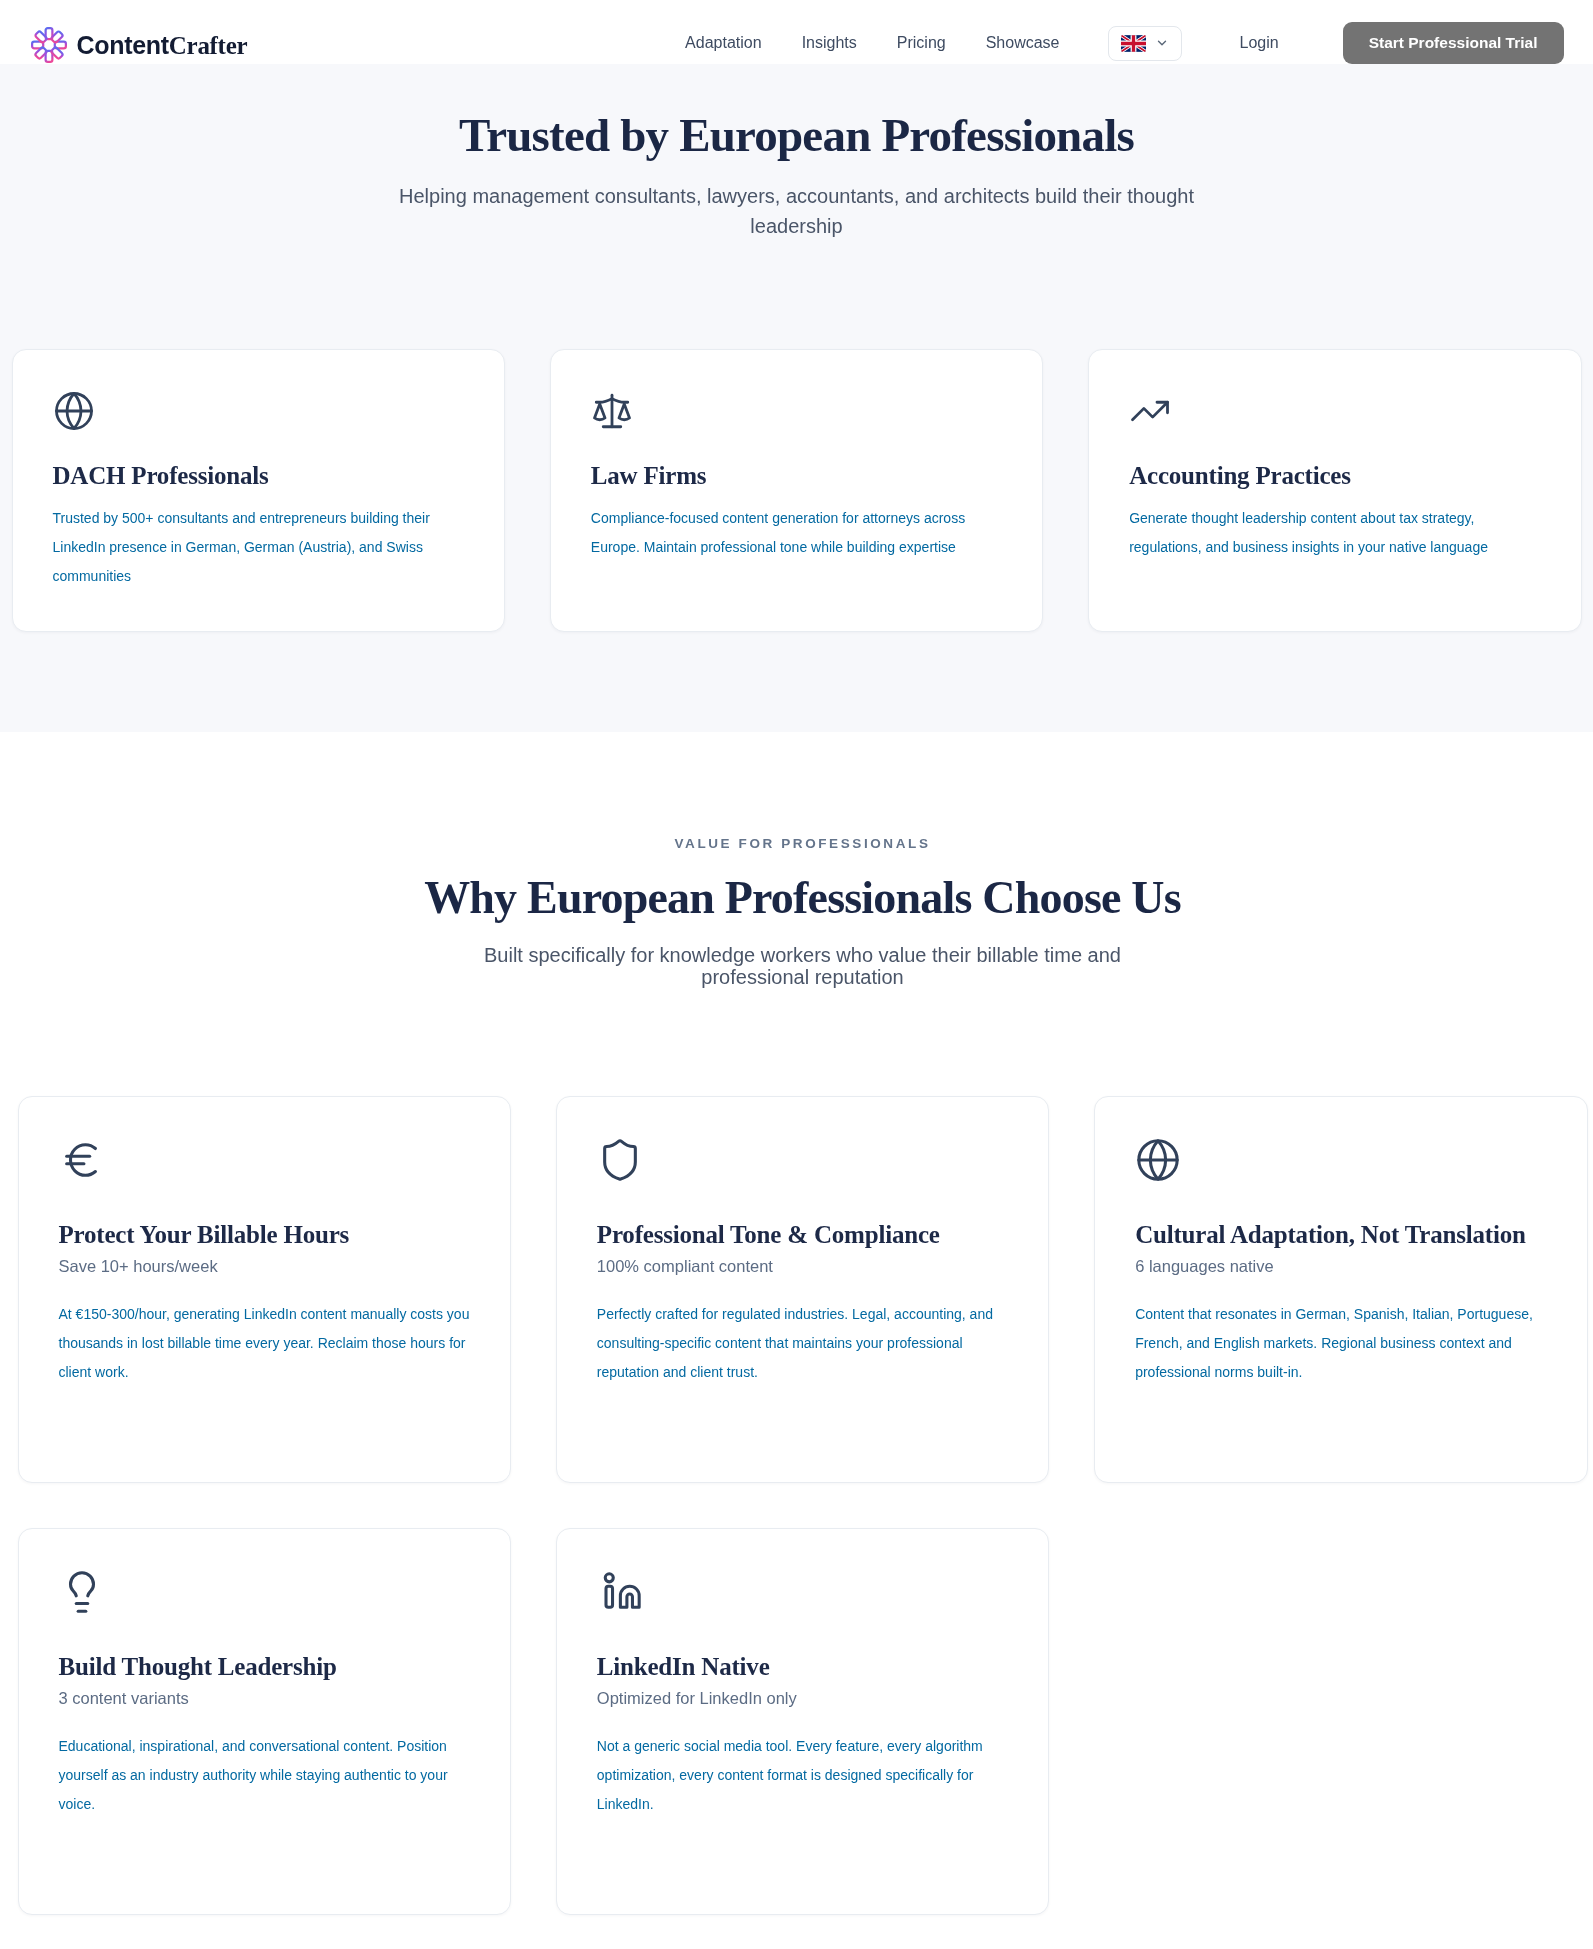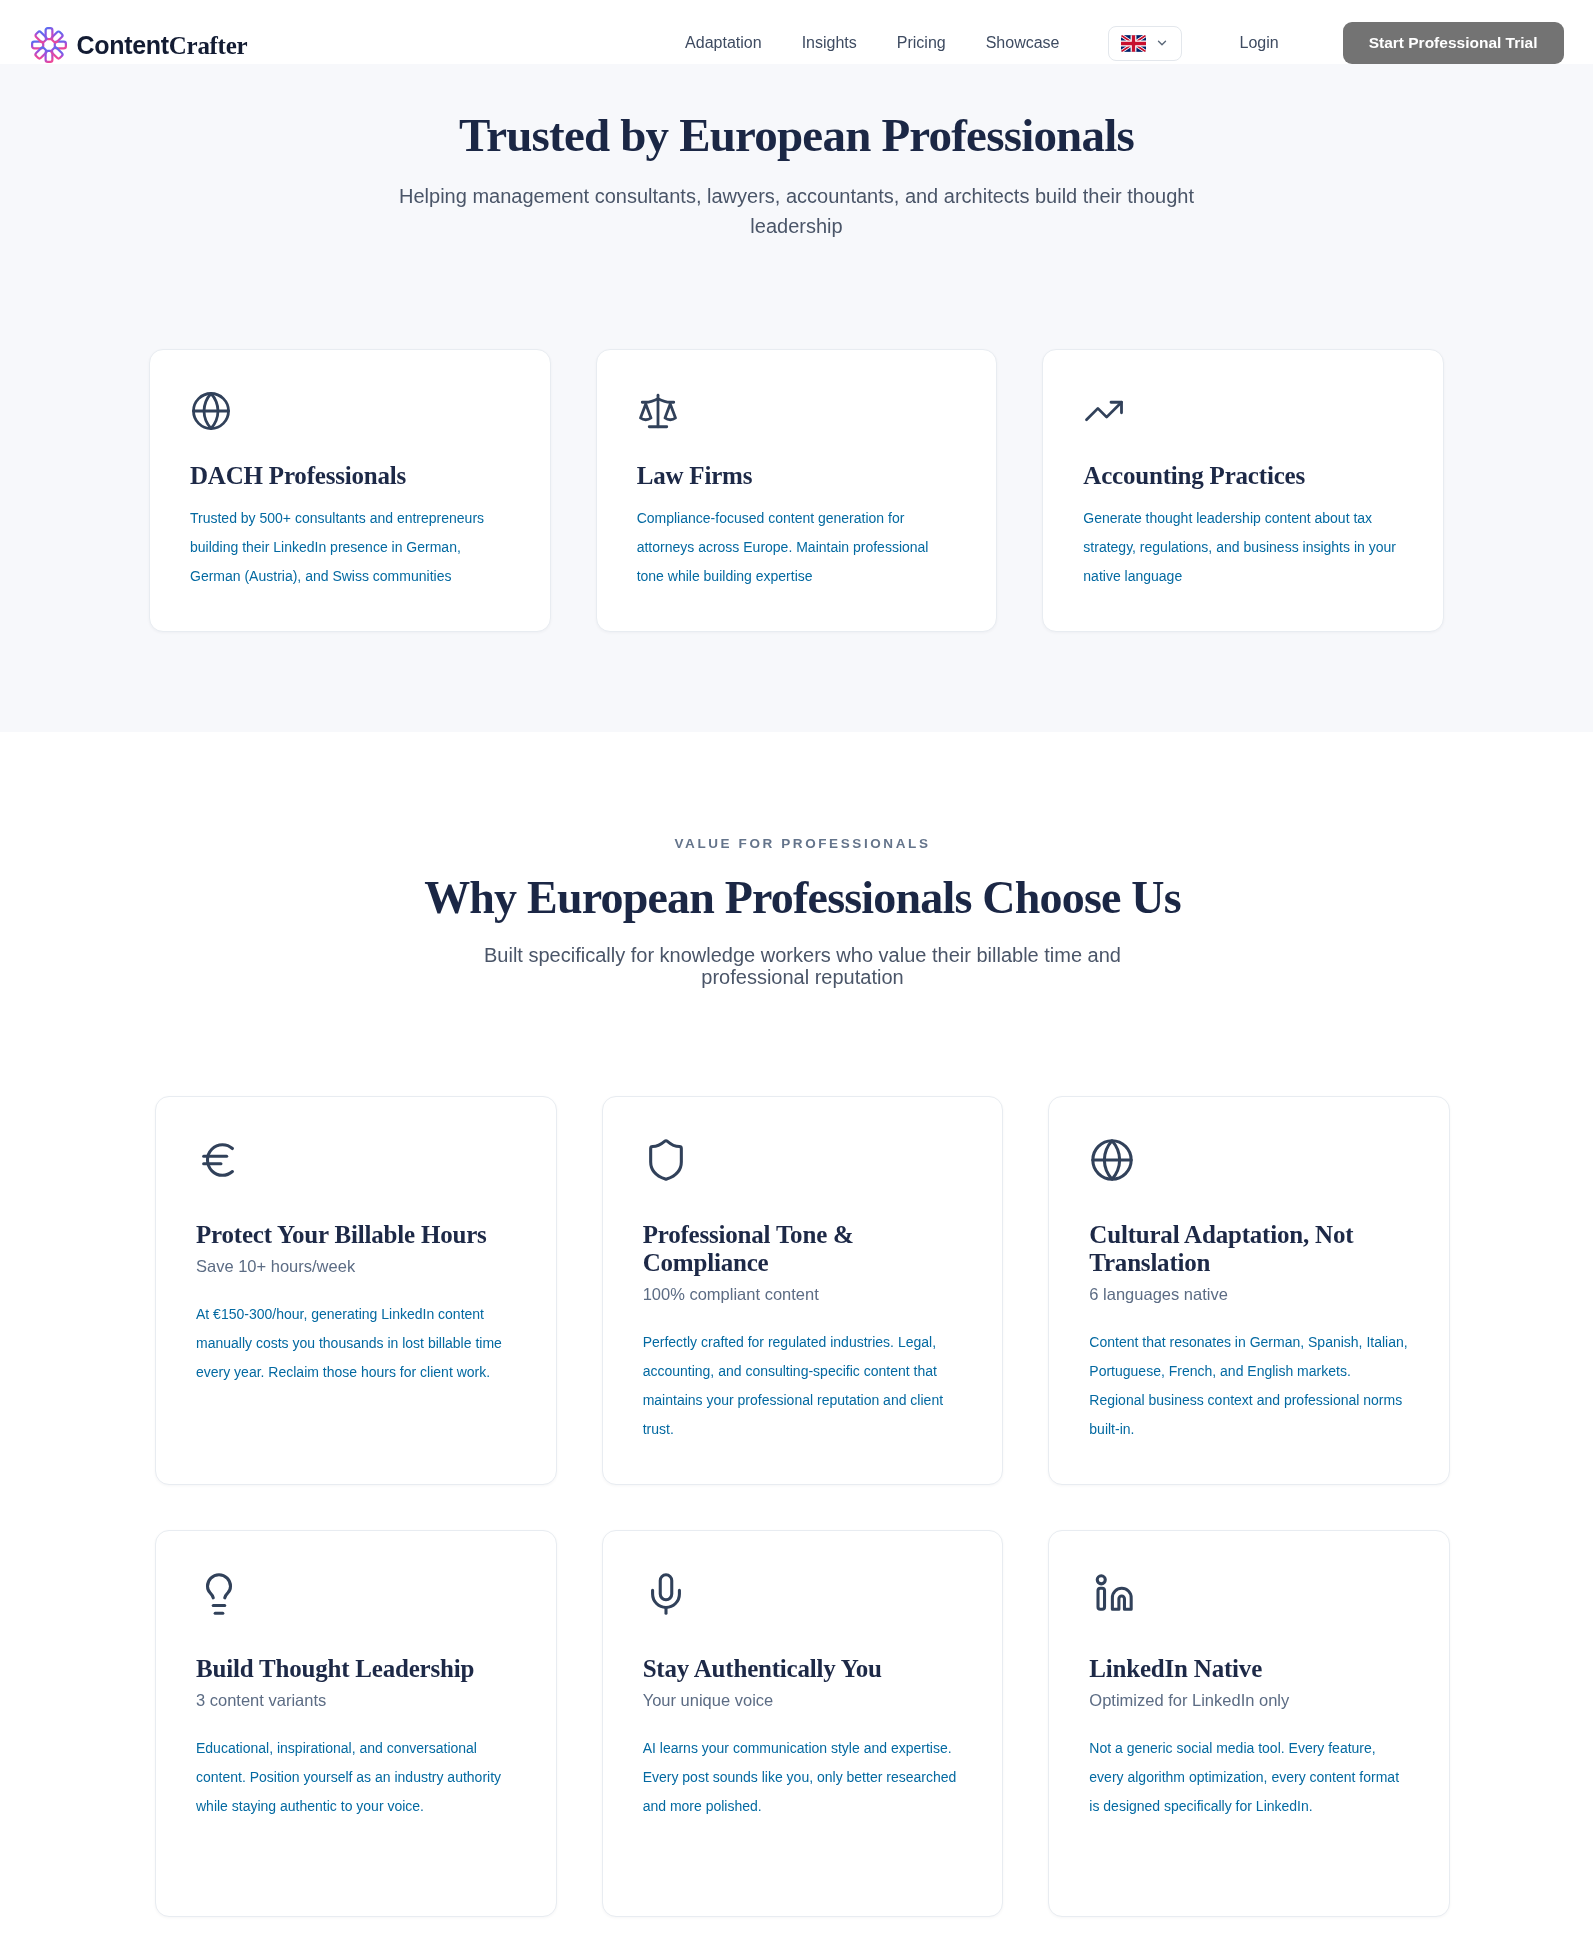--- a/index.html
+++ b/index.html
@@ -2,21 +2,21 @@
 <html><head>
 <meta charset="utf-8">
 <style>
   * { margin:0; padding:0; box-sizing:border-box; }
   html,body { background:#ffffff; }
   body {
     width:1593px; height:1949px; overflow:hidden;
     font-family:"Liberation Sans","DejaVu Sans",sans-serif;
     color:#4c5a6e;
   }
-  .container { width:1295px; margin:0 auto; }
+  .container { width:1570px; margin:0 auto; }
 
   
   .header { height:64px; background:#ffffff; }
   .header-inner { width:1534px; margin:0 auto; height:64px; display:flex; align-items:flex-end; }
   .brand { display:flex; align-items:center; gap:9px; cursor:pointer; }
   .brand-name { font-size:25px; color:#131c33; letter-spacing:-0.3px; }
   .brand-name .b { font-weight:700; font-family:"Liberation Sans","DejaVu Sans",sans-serif; }
   .brand-name .s { font-family:"Liberation Serif","DejaVu Serif",serif; font-weight:700; }
   .nav { display:flex; align-items:center; gap:40px; margin-left:auto; font-size:16px; color:#3e4b61; }
   .nav a { color:#3e4b61; text-decoration:none; cursor:pointer; }
@@ -193,30 +193,20 @@
       <svg class="icon" viewBox="0 0 24 24">
         <path d="M15 14c.2-1 .7-1.7 1.5-2.5 1-.9 1.5-2.2 1.5-3.5A6 6 0 0 0 6 8c0 1.3.5 2.6 1.5 3.5.8.8 1.3 1.5 1.5 2.5"></path>
         <path d="M9 18h6"></path>
         <path d="M10 22h4"></path>
       </svg>
       <h3>Build Thought Leadership</h3>
       <div class="tagline">3 content variants</div>
       <p class="body">Educational, inspirational, and conversational content. Position yourself as an industry authority while staying authentic to your voice.</p>
     </div>
 
-    <div class="card">
-      <svg class="icon" viewBox="0 0 24 24">
-        <path d="M12 2a3 3 0 0 0-3 3v7a3 3 0 0 0 6 0V5a3 3 0 0 0-3-3Z"></path>
-        <path d="M19 10v2a7 7 0 0 1-14 0v-2"></path>
-        <line x1="12" x2="12" y1="19" y2="22"></line>
-      </svg>
-      <h3>Stay Authentically You</h3>
-      <div class="tagline">Your unique voice</div>
-      <p class="body">AI learns your communication style and expertise. Every post sounds like you, only better researched and more polished.</p>
-    </div>
 
     <div class="card">
       <svg class="icon" viewBox="0 0 24 24">
         <circle cx="6.4" cy="4.6" r="2.1"></circle>
         <rect x="4.7" y="9" width="3.4" height="11" rx="1.2"></rect>
         <path d="M12.2 20 V13.9 a4.9 4.9 0 0 1 9.8 0 V20 h-3.5 v-5.5 a1.45 1.45 0 0 0-2.9 0 V20 Z"></path>
       </svg>
       <h3>LinkedIn Native</h3>
       <div class="tagline">Optimized for LinkedIn only</div>
       <p class="body">Not a generic social media tool. Every feature, every algorithm optimization, every content format is designed specifically for LinkedIn.</p>

